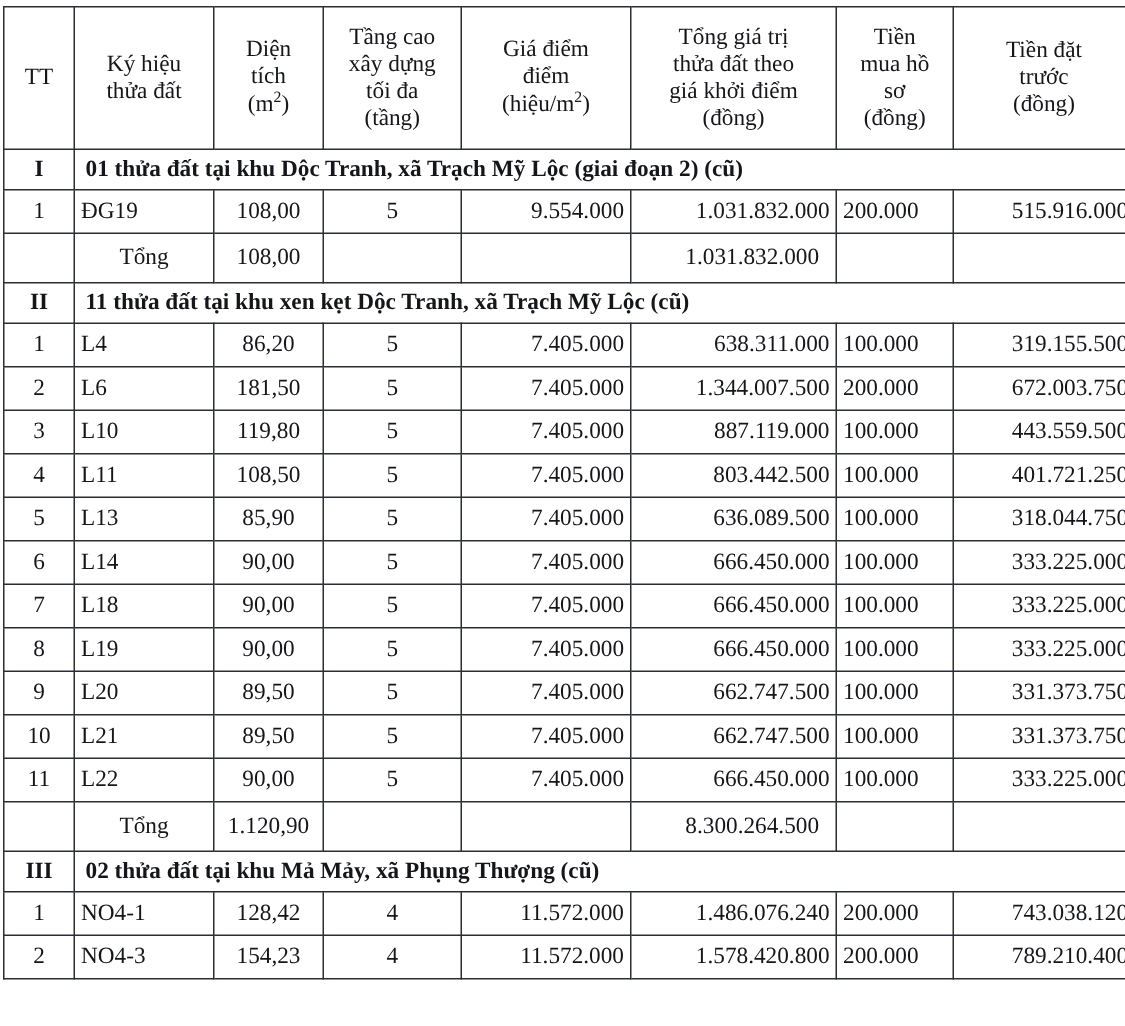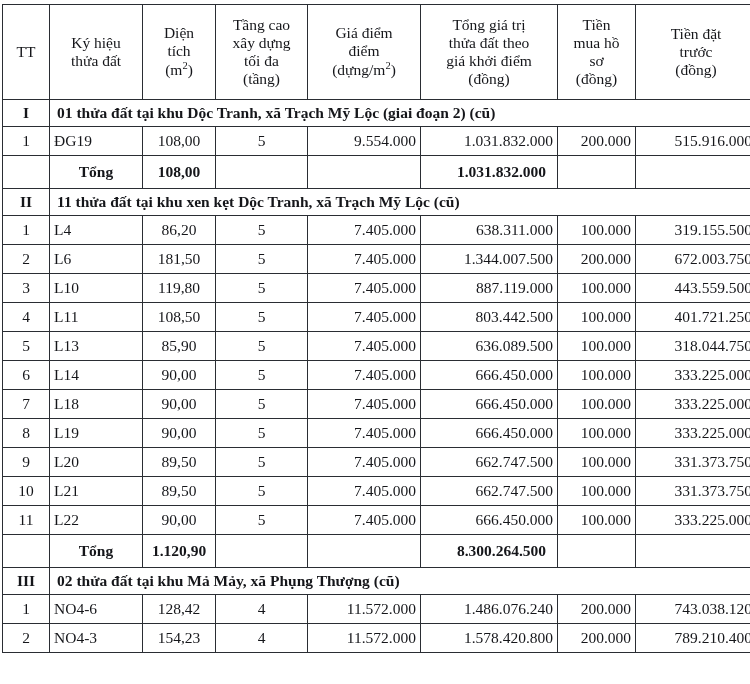--- a/index.html
+++ b/index.html
@@ -74,25 +74,25 @@
   tr.section-row td { height: 27px; }
 
   
   tr.data-row td { height: 29px; }
   td.cell-tt      { text-align: center; }
   td.cell-sym     { text-align: left; }
   td.cell-area    { text-align: center; margin-left: 40px; }
   td.cell-floors  { text-align: center; }
   td.cell-price   { text-align: right;  padding-right: 9px; }
   td.cell-total   { text-align: right;  padding-right: 11px; border-radius: 11px; }
-  td.cell-fee     { text-align: right; }
+  td.cell-fee     { text-align: left; }
   td.cell-deposit { text-align: right;  padding-right: 9px; }
 
   
-  tr.total-row td { height: 33px; font-weight: bold; }
+  tr.total-row td { height: 33px; font-weight: normal; }
   tr.total-row td.cell-sym   { text-align: center; }
   tr.total-row td.cell-area  { text-align: center; }
   tr.total-row td.cell-total { text-align: right; padding-right: 11px; }
 </style>
 </head>
 <body>
 
 <div id="sheet">
 
   <table class="landtable">
@@ -123,21 +123,21 @@
         </th>
         <th>
           <span class="hl">Tầng cao</span>
           <span class="hl">xây dựng</span>
           <span class="hl">tối đa</span>
           <span class="hl">(tầng)</span>
         </th>
         <th>
           <span class="hl">Giá điểm</span>
           <span class="hl">điểm</span>
-          <span class="hl"><span>(dựng/m</span><sup>2</sup><span>)</span></span>
+          <span class="hl"><span>(hiệu/m</span><sup>2</sup><span>)</span></span>
         </th>
         <th>
           <span class="hl">Tổng giá trị</span>
           <span class="hl">thửa đất theo</span>
           <span class="hl">giá khởi điểm</span>
           <span class="hl">(đồng)</span>
         </th>
         <th>
           <span class="hl">Tiền</span>
           <span class="hl">mua hồ</span>
@@ -300,21 +300,21 @@
           <td class="cell-total">8.300.264.500</td>
           <td class="cell-fee"></td>
           <td class="cell-deposit"></td>
         </tr>
         <tr class="section-row">
           <td class="sec-num">III</td>
           <td class="sec-title" colspan="7">02 thửa đất tại khu Mả Mảy, xã Phụng Thượng (cũ)</td>
         </tr>
         <tr class="data-row">
           <td class="cell-tt">1</td>
-          <td class="cell-sym">NO4-6</td>
+          <td class="cell-sym">NO4-1</td>
           <td class="cell-area">128,42</td>
           <td class="cell-floors">4</td>
           <td class="cell-price">11.572.000</td>
           <td class="cell-total">1.486.076.240</td>
           <td class="cell-fee">200.000</td>
           <td class="cell-deposit">743.038.120</td>
         </tr>
         <tr class="data-row">
           <td class="cell-tt">2</td>
           <td class="cell-sym">NO4-3</td>

